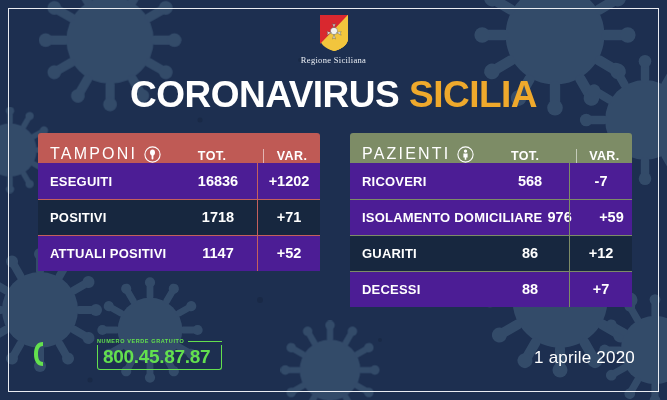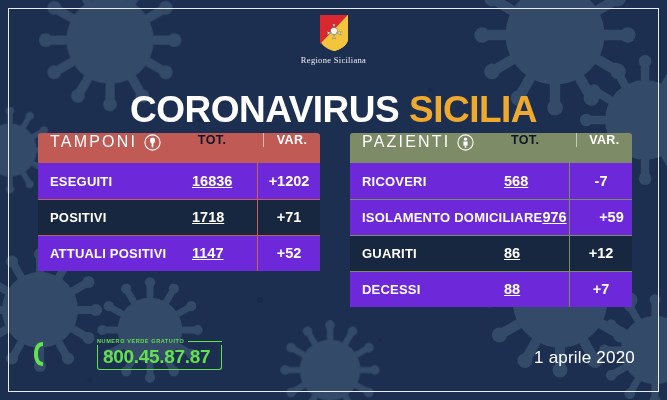--- a/index.html
+++ b/index.html
@@ -66,21 +66,21 @@
     font-family: "Liberation Serif", serif;
     font-size: 8.5px;
     color: #ecf0f6;
     letter-spacing: .3px;
   }
 
   
   #main-title {
     position: absolute;
     left: 0; right: 0;
-    top: 91px;
+    top: 76px;
     text-align: center;
     font-size: 37px;
     font-weight: bold;
     letter-spacing: -0.5px;
     line-height: 1;
     font-family: "Liberation Sans", sans-serif;
     white-space: nowrap;
   }
   #title-main { color: #ffffff; }
   #title-accent { color: #efa92c; }
@@ -89,21 +89,21 @@
   .panel {
     position: absolute;
     top: 133px;
   }
   #panel-tamponi  { left: 38px;  width: 282px; }
   #panel-pazienti { left: 350px; width: 282px; }
 
   .panel-header {
     height: 30px;
     display: flex;
-    align-items: flex-start;
+    align-items: flex-end;
     padding: 0 0 0 12px;
     border-radius: 3px 3px 0 0;
     gap: 29px;
   }
   #header-tamponi  { background: #bf5a55; }
   #header-pazienti { background: #7d8c66; }
 
   .panel-header-title {
     flex: 1;
     color: #ffffff;
@@ -113,21 +113,21 @@
     display: flex;
     align-items: center;
     gap: 7px;
     white-space: nowrap;
   }
   .header-icon { display: block; }
 
   .panel-header-tot {
     width: 66px;
     text-align: center;
-    color: #0f172a;
+    color: #ffffff;
     font-size: 12.5px;
     font-weight: bold;
     letter-spacing: .4px;
   }
   .panel-header-var {
     width: 85px;
     text-align: center;
     color: #ffffff;
     font-size: 12.5px;
     font-weight: bold;
@@ -138,39 +138,38 @@
 
   .panel-body { position: relative; }
 
   .data-row {
     display: flex;
     align-items: center;
     height: 36px;
     padding-left: 12px;
     position: relative;
   }
-  .row-shade-a { background: #6d28d9; }
+  .row-shade-a { background: #4c1d95; }
   .row-shade-b { background: #17273f; }
 
   .row-label {
     flex: 1;
     color: #ffffff;
     font-size: 13px;
     font-weight: bold;
     letter-spacing: .2px;
     white-space: nowrap;
   }
   .row-tot {
     width: 66px;
-    text-align: left;
+    text-align: center;
     padding-right: 14px;
     color: #ffffff;
     font-size: 14.5px;
     font-weight: bold;
-    text-decoration: underline;
   }
   .row-var {
     width: 62px;
     text-align: center;
     color: #ffffff;
     font-size: 14.5px;
     font-weight: bold;
   }
 
   

